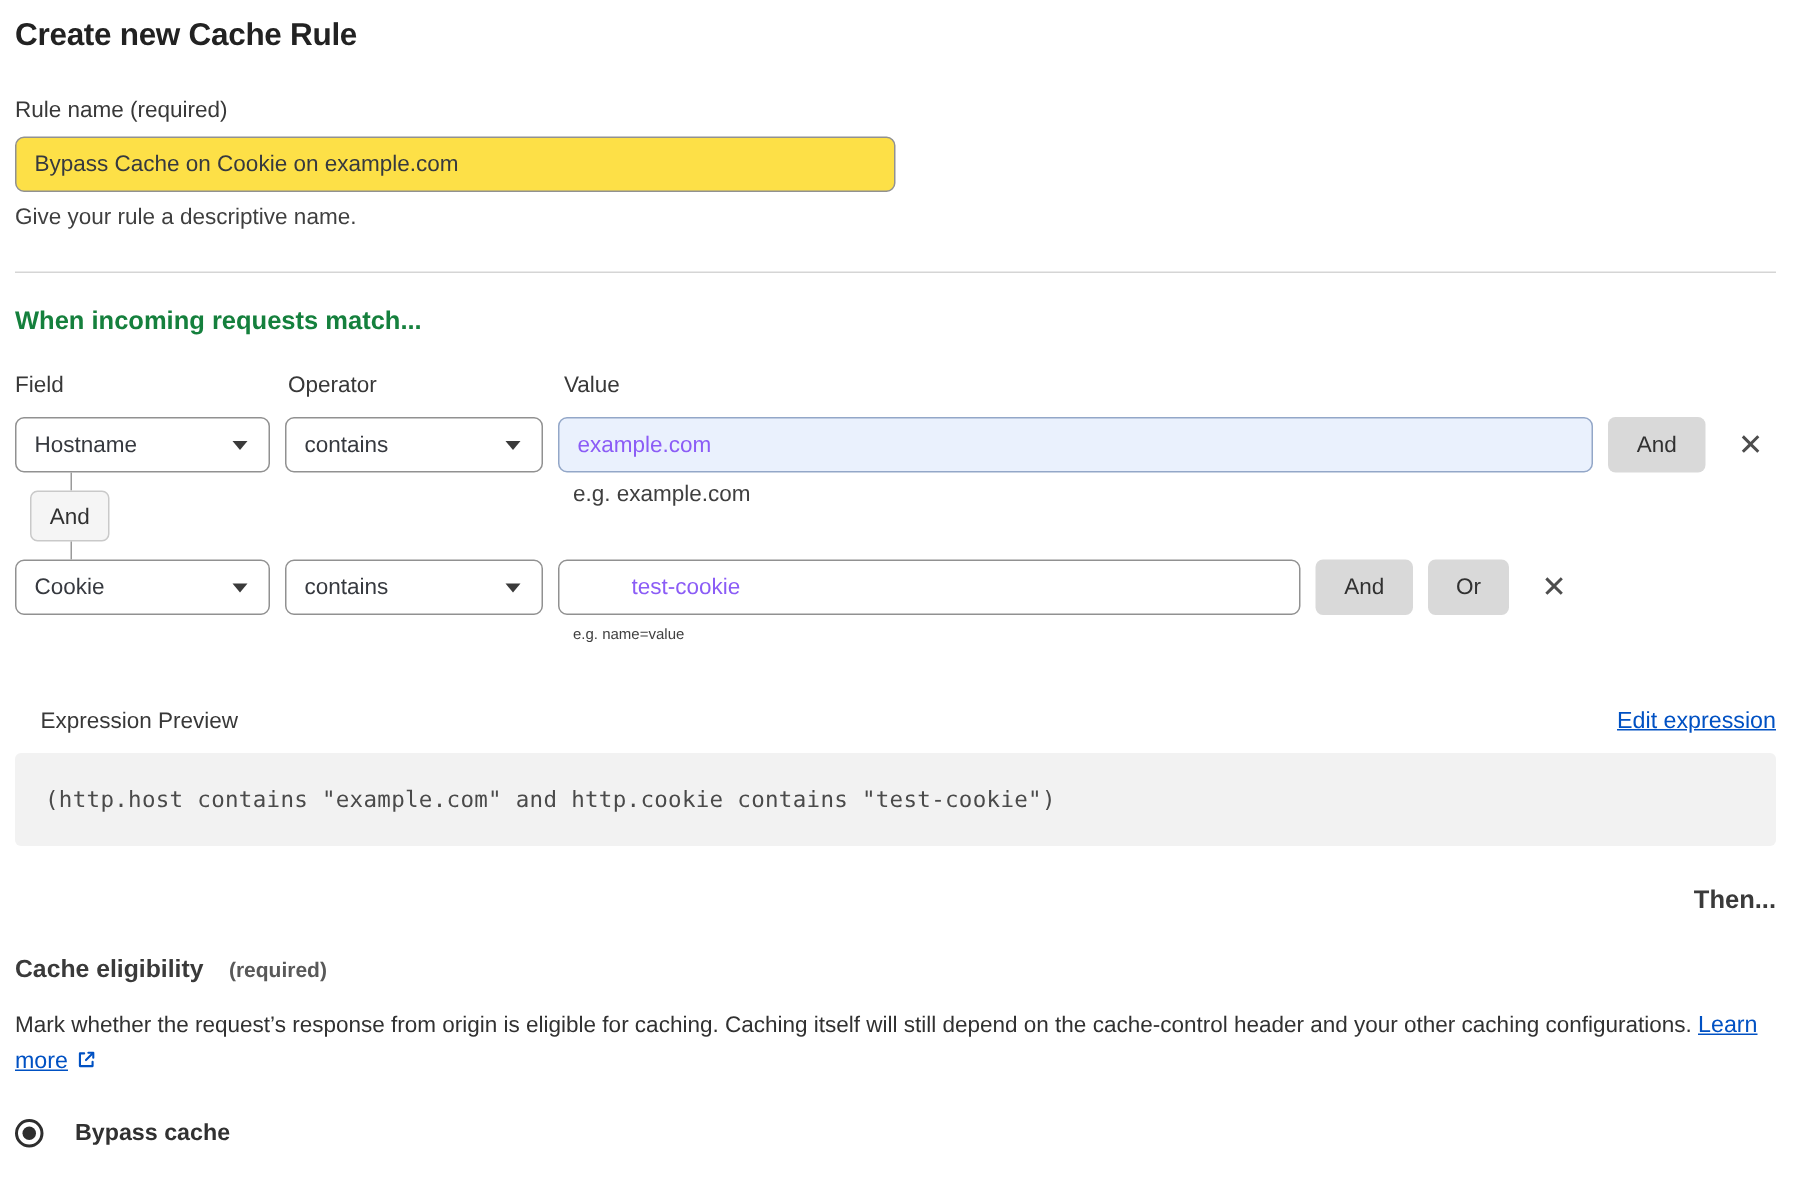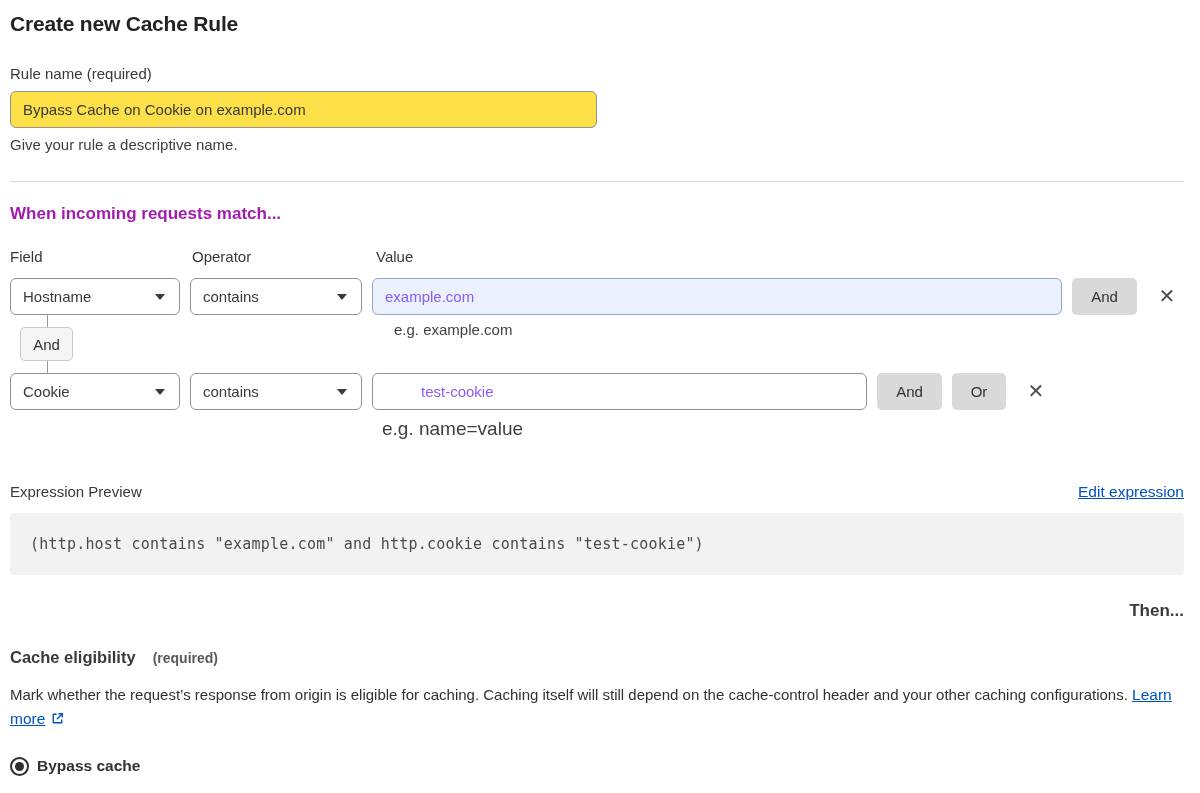--- a/index.html
+++ b/index.html
@@ -21,21 +21,21 @@
     width: 587px; height: 37px;
     border: 1px solid #919191; border-radius: 6px;
     padding: 0 12px; font-size: 15px; color: #36393f;
     font-family: "Liberation Sans", sans-serif;
     background: #fde047; outline: none;
   }
   .helper-text { margin-top: 8px; font-size: 15px; color: #3f3f3f; }
 
   .divider { margin-top: 28px; border: none; border-top: 1px solid #d5d5d5; }
 
-  .section-heading { margin-top: 22px; font-size: 17px; font-weight: 700; color: #a21caf; }
+  .section-heading { margin-top: 22px; font-size: 17px; font-weight: 700; color: #15803d; }
 
   .cols-row { display: flex; gap: 12px; margin-top: 24px; font-size: 15px; color: #383838; }
   .w-field { width: 170px; }
   .w-op { width: 172px; }
 
   .cond-row { display: flex; gap: 10px; margin-top: 13px; align-items: center; }
   .select {
     height: 37px; border: 1px solid #919191; border-radius: 6px;
     background: #fff; display: flex; align-items: center; justify-content: space-between;
     padding: 0 14px 0 12px; font-size: 15px; color: #36393f; cursor: pointer;
@@ -70,44 +70,44 @@
 
   .connector-zone { position: relative; height: 58px; }
   .v-line { position: absolute; left: 37px; width: 1px; background: #9a9a9a; }
   .v-line-top { top: 0; height: 12px; }
   .v-line-bottom { top: 46px; height: 12px; }
   .connector-btn {
     position: absolute; left: 10px; top: 12px; width: 53px; height: 34px;
     background: #f5f5f5; border: 1px solid #c9c9c9; border-radius: 5px;
     font-size: 15px; color: #313131; font-family: "Liberation Sans", sans-serif; cursor: pointer;
   }
-  .helper-in-zone { position: absolute; left: 384px; top: 6px; font-size: 15px; color: #3f3f3f; }
-  .helper-under-value { margin: 8px 0 0 372px; font-size: 19px; color: #3f3f3f; }
+  .helper-in-zone { position: absolute; left: 372px; top: 6px; font-size: 15px; color: #3f3f3f; }
+  .helper-under-value { margin: 8px 0 0 372px; font-size: 10px; color: #3f3f3f; }
 
   .expr-header { display: flex; justify-content: space-between; align-items: baseline; margin-top: 43px; }
-  .expr-label { font-size: 15px; color: #383838; }
+  .expr-label { font-size: 15px; color: #383838; margin-left: 17px; }
   .link { color: #0051c3; text-decoration: underline; font-size: 15.5px; cursor: pointer; }
 
   .code-block {
     margin-top: 12px; height: 62px; background: #f2f2f2; border-radius: 4px;
     display: flex; align-items: center; padding: 0 20px;
     font-family: "DejaVu Sans Mono", monospace; font-size: 15px; color: #4a4a4a;
     letter-spacing: 0.2px; white-space: pre;
   }
 
   .then-heading { margin-top: 26px; font-size: 17px; font-weight: 700; color: #3a3a3a; text-align: right; }
 
   .ce-heading-row { margin-top: 27px; display: flex; align-items: baseline; gap: 17px; }
   .ce-heading { font-size: 16.5px; font-weight: 700; color: #3a3a3a; }
   .required-note { font-size: 14px; color: #595959; font-weight: bold; }
 
   .description { margin-top: 16px; font-size: 15px; line-height: 24px; color: #313131; max-width: 1174px; }
   .ext-icon { display: inline-block; vertical-align: -2px; margin-left: 5px; }
 
-  .radio-row { display: flex; gap: 8px; cursor: pointer; }
+  .radio-row { display: flex; align-items: center; gap: 21px; cursor: pointer; }
   .radio-row-1 { margin-top: 24px; }
   .radio-outer {
     width: 19px; height: 19px; border-radius: 50%;
     border: 1.5px solid #757575; background: #fff;
     display: flex; align-items: center; justify-content: center; flex: none;
   }
   .radio-row.selected .radio-outer { border: 2px solid #2e2e2e; }
   .radio-dot { width: 9px; height: 9px; border-radius: 50%; background: #2e2e2e; }
   .radio-label { font-size: 15.5px; color: #313131; }
   .radio-row.selected .radio-label { font-weight: 700; }

